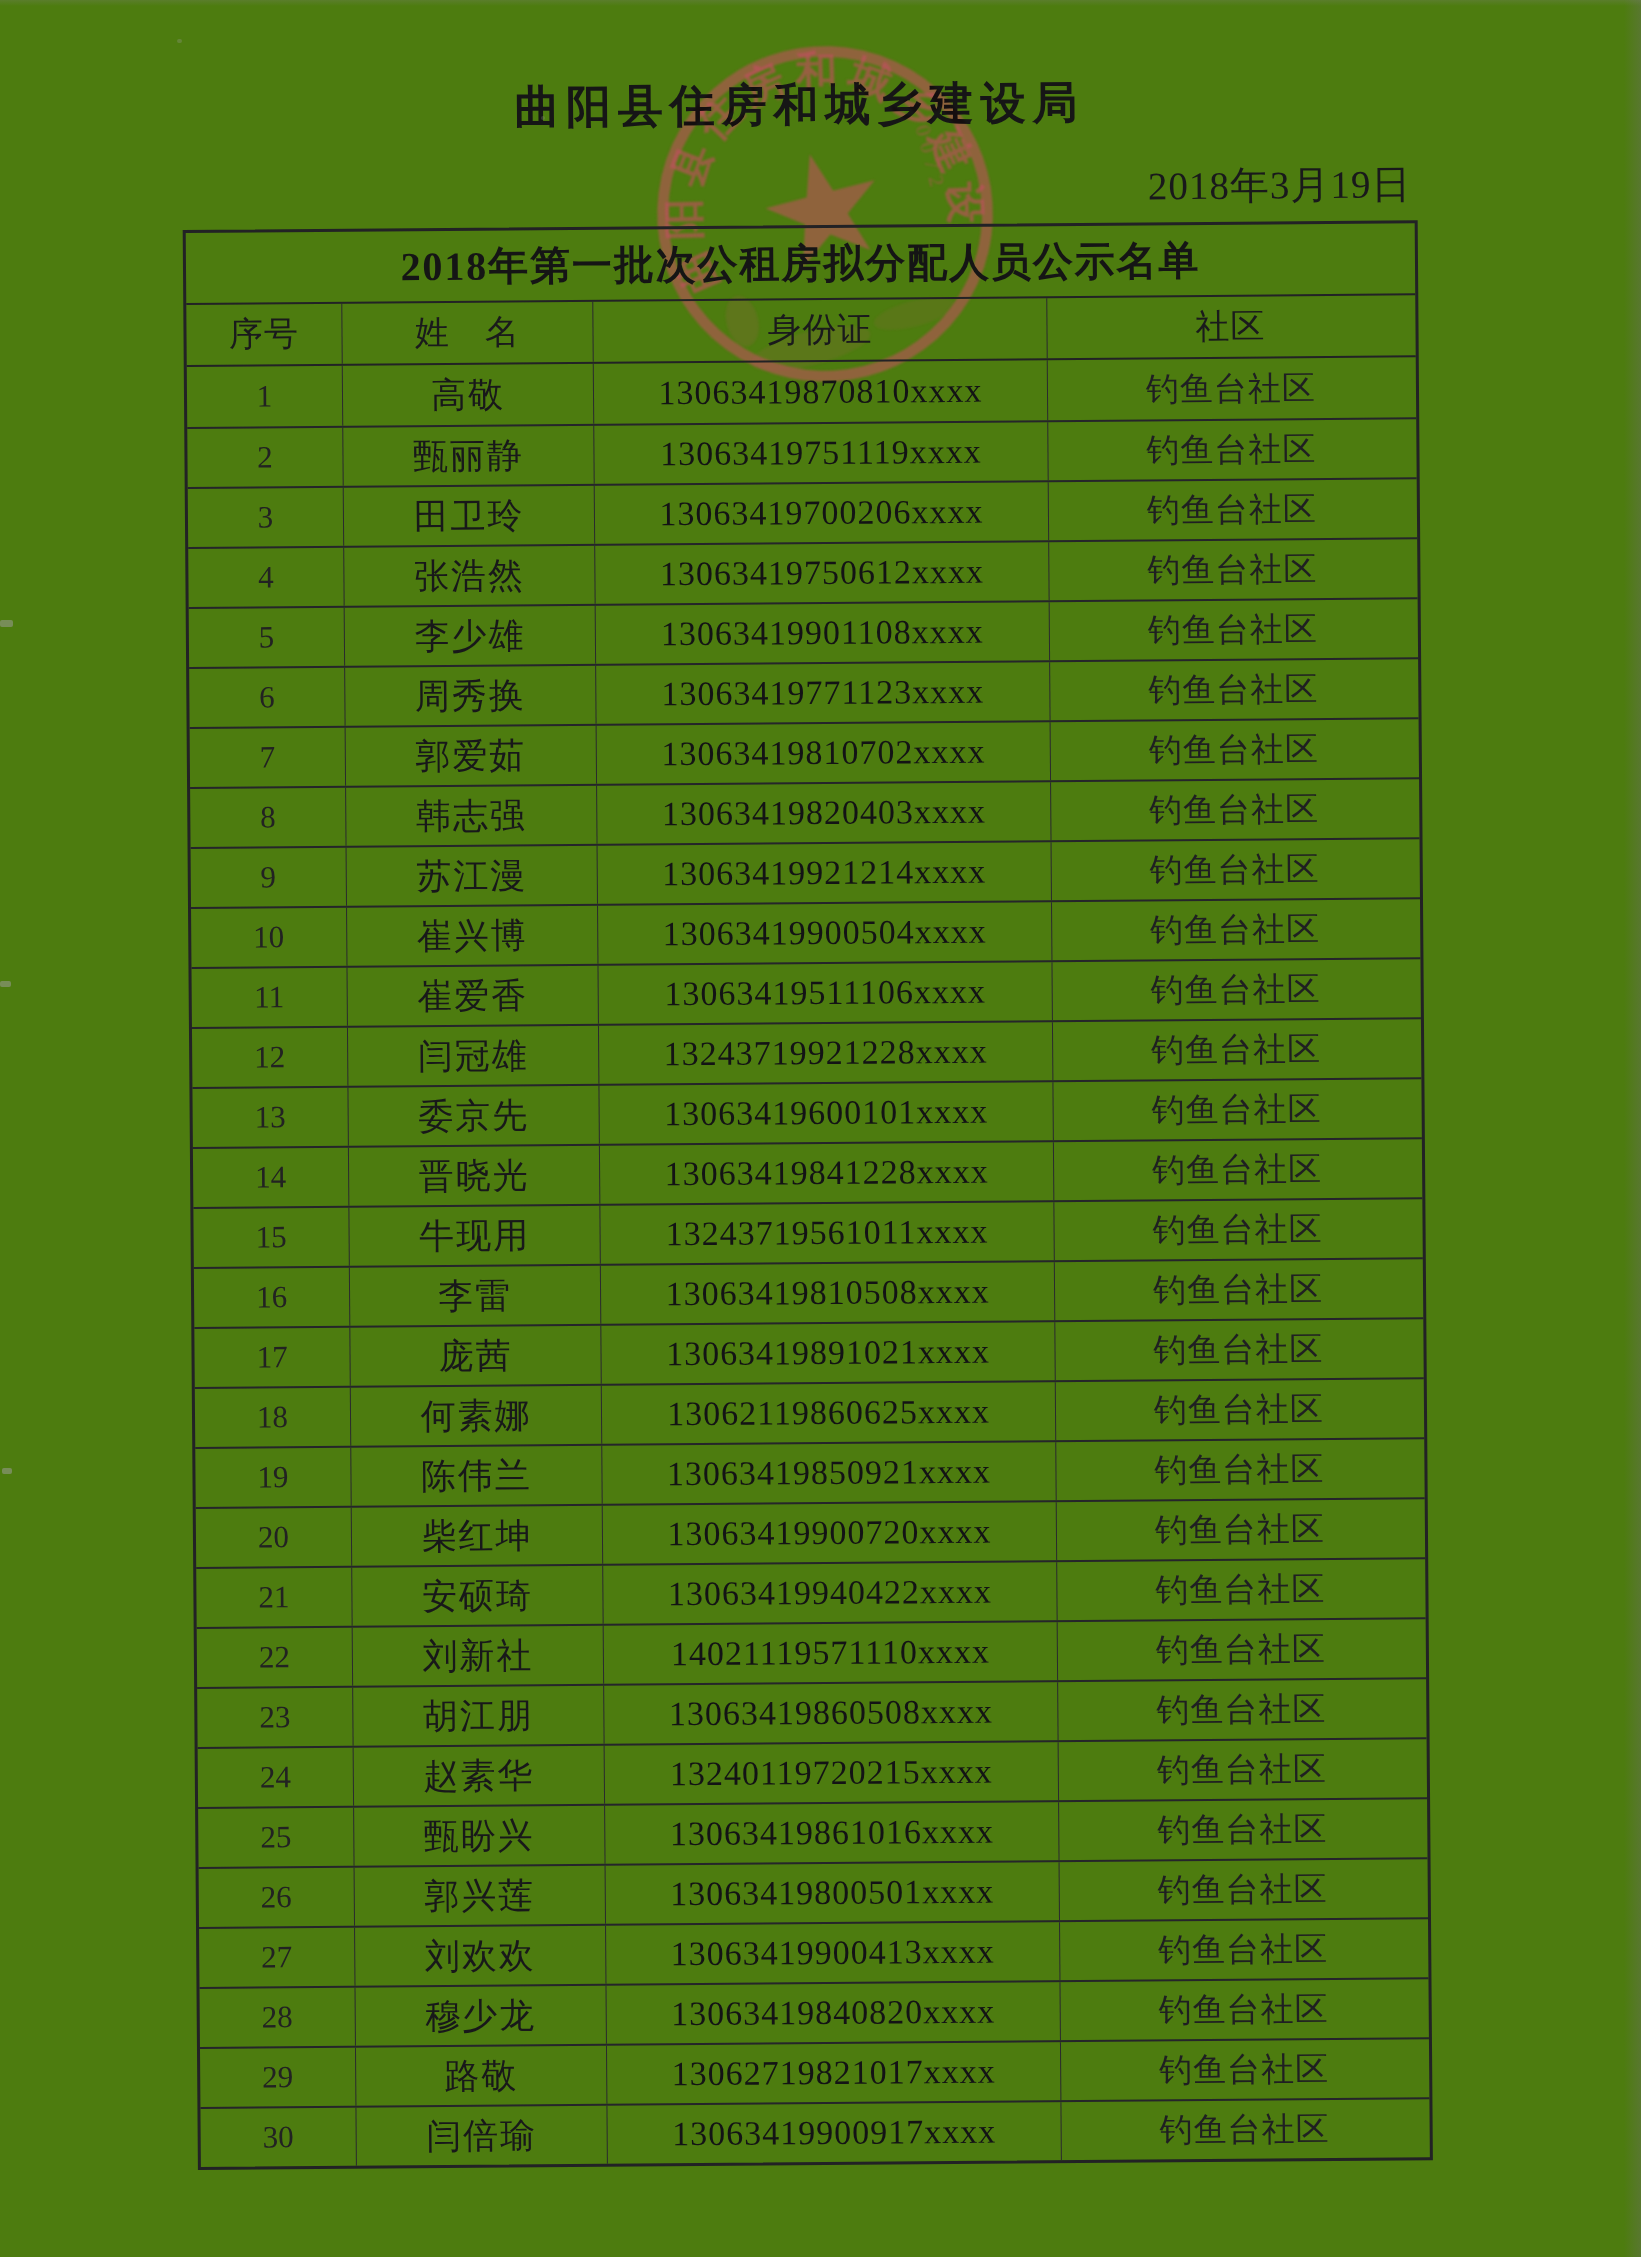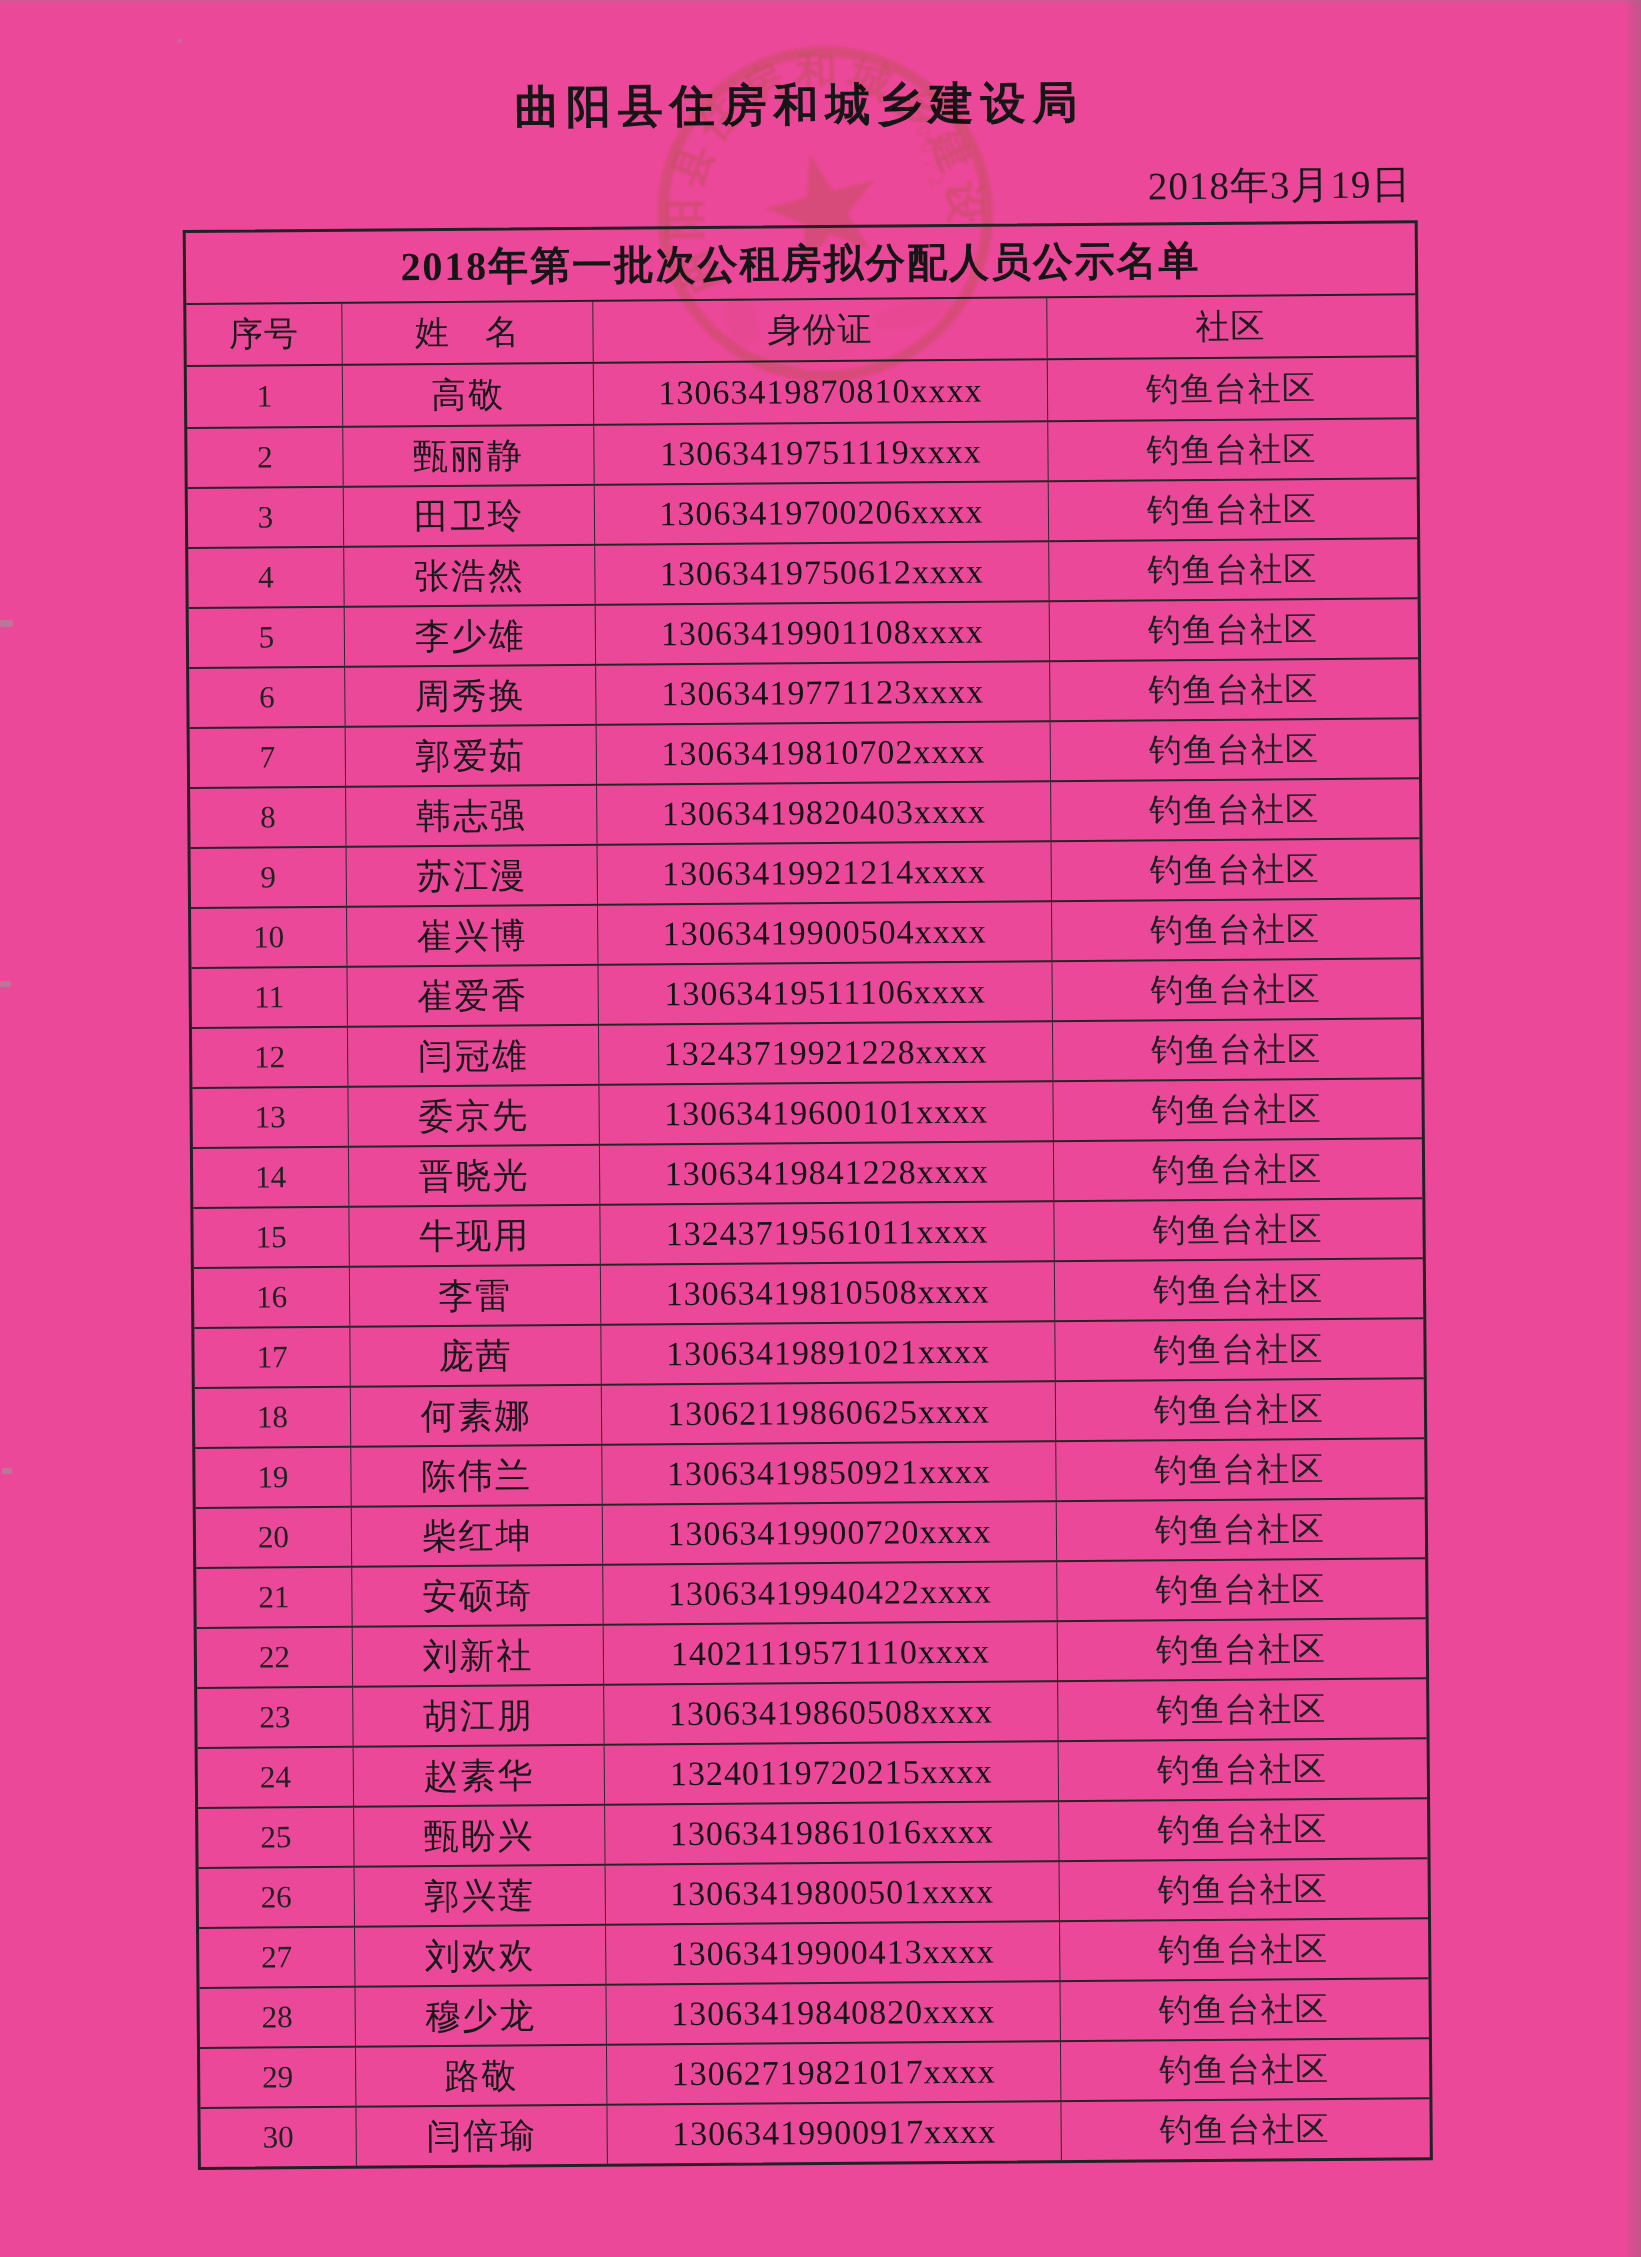--- a/index.html
+++ b/index.html
@@ -1,19 +1,19 @@
 <!DOCTYPE html>
 <html><head>
 <meta charset="utf-8">
 <style>
   html,body{margin:0;padding:0;background:#e9e9e7;}
   .page{
     position:relative;
     width:1641px;height:2257px;
-    background:#ec4899;
+    background:#4d7c0f;
     overflow:hidden;
     font-family:"Liberation Serif","DejaVu Serif",serif;
     color:#1c1c1e;
   }
   .doc{
     position:absolute;left:0;top:0;width:1641px;height:2257px;
     transform:rotate(-0.45deg);
     transform-origin:50% 40%;
   }
   .agency-title{

